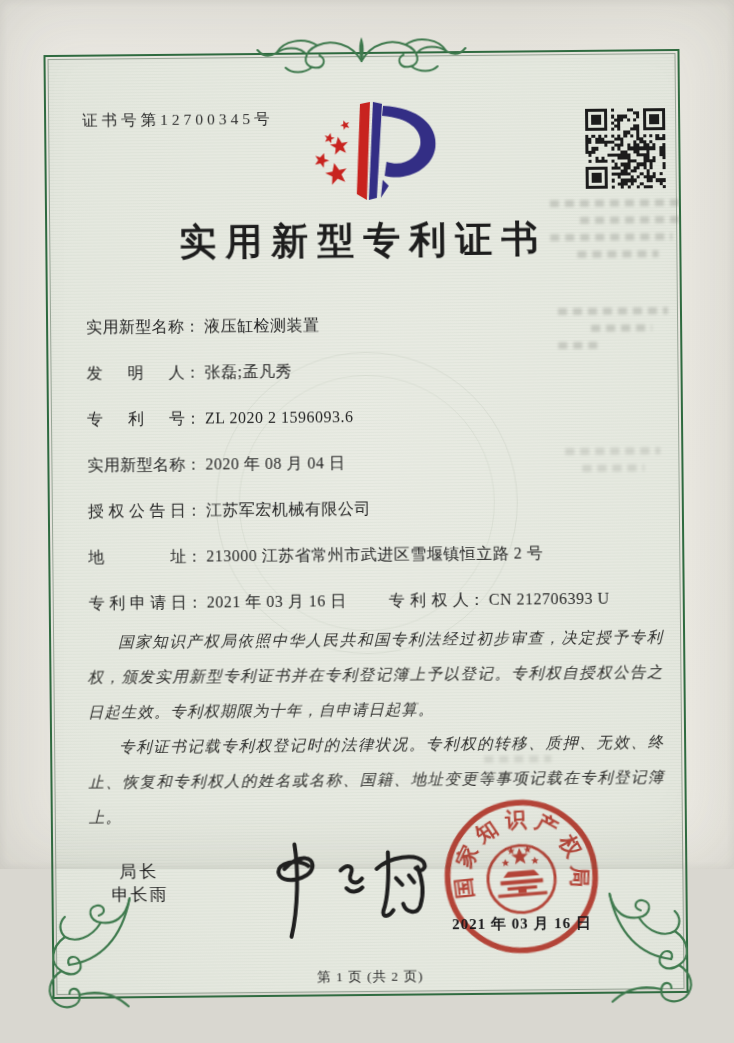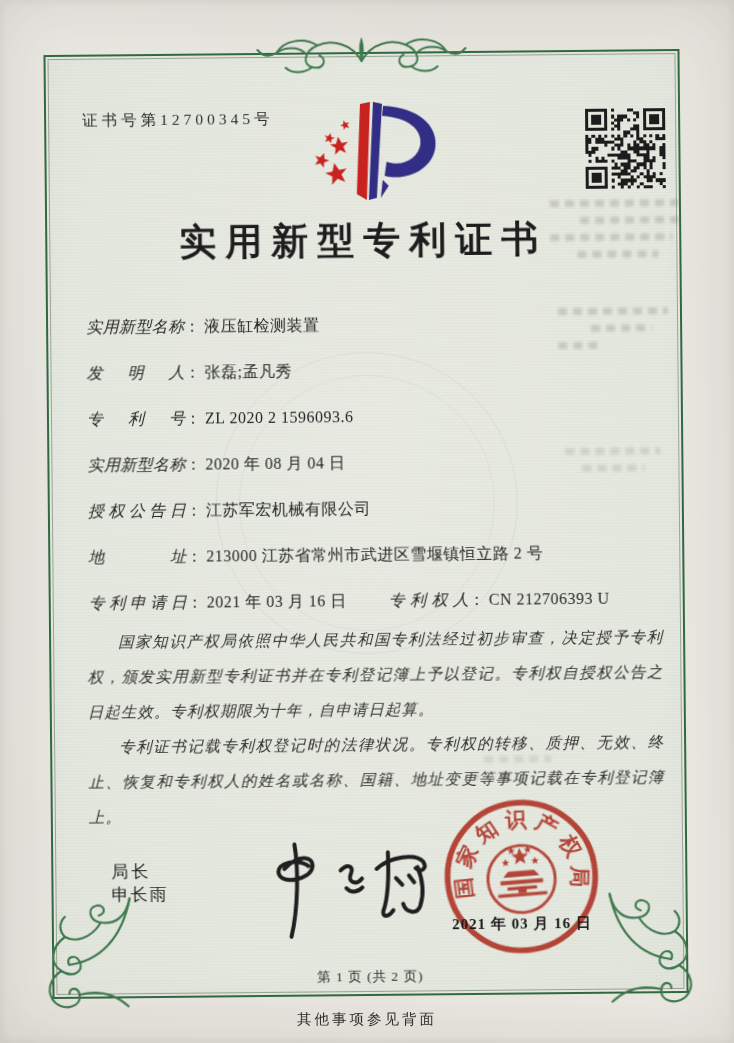--- a/index.html
+++ b/index.html
@@ -2,21 +2,21 @@
 <html><head>
 <meta charset="utf-8">
 <style>
   html,body{margin:0;padding:0;}
   body{
     width:734px;height:1043px;overflow:hidden;
     font-family:"Liberation Serif","DejaVu Serif",serif;
     background:#d9d7d0;
   }
   #photo{
-    position:relative;width:734px;height:1043px;
+    position:relative;width:734px;height:869px;
     background:linear-gradient(115deg,#eae8e2 0%,#e6e4dd 45%,#eceae3 100%);
   }
   #photo::after{ 
     content:"";position:absolute;inset:0;pointer-events:none;
     box-shadow:inset 0 0 70px rgba(70,70,58,.14), inset 0 0 12px rgba(70,70,58,.08);
   }
   
   .cert{
     position:absolute;left:48px;top:52px;width:636px;height:944px;
     transform:rotate(-0.55deg);transform-origin:50% 50%;
@@ -48,34 +48,34 @@
   .logo{position:absolute;left:252px;top:46px;width:158px;height:110px;}
   .qr{position:absolute;left:540px;top:59px;width:82px;height:80px;}
   .qr svg{width:100%;height:100%;shape-rendering:crispEdges;}
   .title{
     position:absolute;left:0;right:0;top:164px;text-align:center;
     font-size:37px;font-weight:bold;color:#1d1d1d;letter-spacing:9px;
   }
   
   .fields{position:absolute;left:40px;top:263px;right:30px;}
   .frow{position:relative;height:46px;font-size:16px;color:#262626;white-space:nowrap;}
-  .fl{display:inline-block;width:98px;text-align:justify;text-align-last:justify;font-weight:500;font-style:italic;}
+  .fl{display:inline-block;width:98px;text-align:justify;text-align-last:justify;font-weight:500;}
   .colon{display:inline-block;margin-right:4px;}
   .fv{letter-spacing:.5px;}
   .grant2{position:absolute;left:300px;top:0;}
   
   .decree{
     position:absolute;left:38px;top:570px;width:576px;
     font-size:15.5px;line-height:35px;color:#30302e;font-style:italic;
     text-align:justify;letter-spacing:1px;
   }
   .decree p{margin:0;text-indent:2em;}
   
   .director{position:absolute;left:60px;top:806px;font-size:17px;color:#222;}
-  .director .t{display:block;letter-spacing:3px;}
+  .director .t{display:block;letter-spacing:3px;margin-left:8px;}
   .director .n{display:block;margin-top:0;letter-spacing:2px;}
   .sig{position:absolute;left:198px;top:782px;width:196px;height:112px;transform:rotate(-2deg);}
   .seal{position:absolute;left:388px;top:744px;width:164px;height:164px;transform:rotate(-4deg);opacity:.92;mix-blend-mode:multiply;}
   .seal-date{
     position:absolute;left:380px;top:864px;width:180px;text-align:center;
     font-size:15px;font-weight:bold;color:#18181a;letter-spacing:1px;
   }
   
   .page-ind{
     position:absolute;left:0;right:0;top:916px;text-align:center;
@@ -262,14 +262,13 @@
     <div class="bleed" style="left:518px;top:388px;width:95px;opacity:.3">
       <i></i>
       <i style="width:65%;margin-left:18%"></i>
     </div>
     <div class="bleed" style="left:420px;top:695px;width:95px;opacity:.25">
       <i style="width:70%;margin-left:15%"></i>
       <i style="width:50%"></i>
     </div>
   </div>
 
-  <div class="back-note">其他事项参见背面</div>
 </div>
 
 </body></html>

